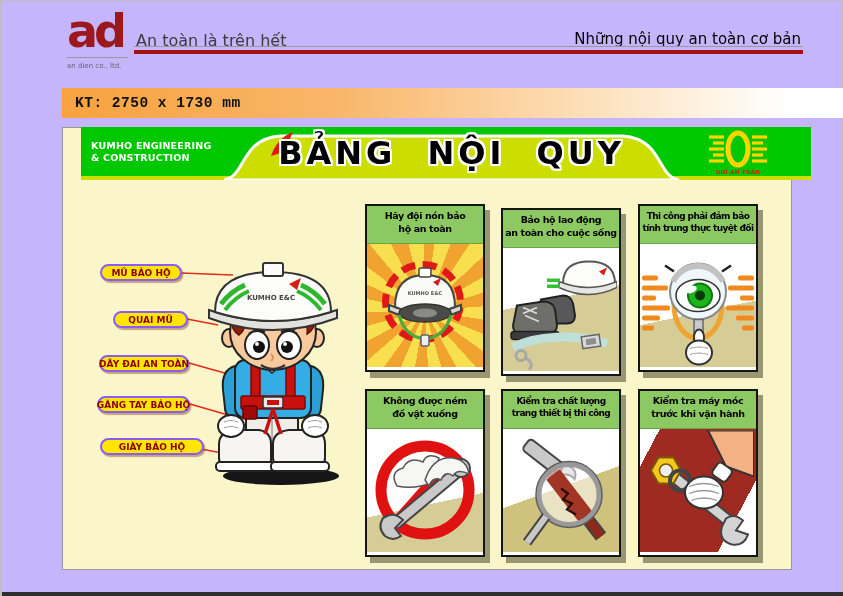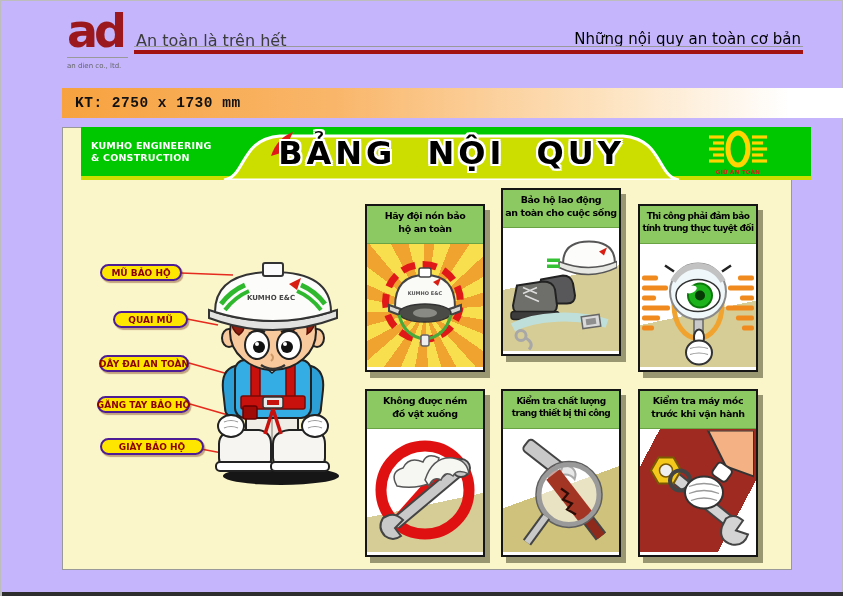--- a/index.html
+++ b/index.html
@@ -25,40 +25,40 @@
   .poster-header { position:absolute; left:-1px; top:-1px; width:730px; height:53px; background:#00c800;margin-left:19px; }
   .lime-strip { position:absolute; left:0; bottom:0; width:100%; height:4px; background:#ccde00; }
   .banner-svg { position:absolute; left:0; top:0; }
   .company { position:absolute; left:10px; top:13px; color:#fff; font-weight:bold; font-size:9.5px; line-height:12px; letter-spacing:0.2px; }
   .board-title { position:absolute; left:143px; width:455px; top:7px; text-align:center; font-size:32px; font-weight:bold; color:#000; letter-spacing:4px; word-spacing:16px; white-space:nowrap;
       text-shadow:-2px -2px 0 #fff,2px -2px 0 #fff,-2px 2px 0 #fff,2px 2px 0 #fff,-2px 0 0 #fff,2px 0 0 #fff,0 -2px 0 #fff,0 2px 0 #fff; }
   .emblem { position:absolute; left:626px; top:2px; width:62px; height:50px; text-align:center; }
   .emblem-caption { position:absolute; left:0; top:40px; width:62px; font-size:5.5px; font-weight:bold; color:#e01818; letter-spacing:0.3px; white-space:nowrap; }
 
   
-  .pill { position:absolute; height:17px; background:#ffe600; border:2px solid #4c1d95; border-radius:9px;
+  .pill { position:absolute; height:17px; background:#ffe600; border:2px solid #8b5cf6; border-radius:9px;
       color:#8b0000; font-weight:bold; font-size:9px; display:flex; align-items:center; justify-content:center;
       white-space:nowrap; box-shadow:1.5px 2px 1px rgba(110,40,20,.4); }
   #pill-0 { left:37px;  top:136px; width:82px; }
   #pill-1 { left:50px;  top:183px; width:75px; }
   #pill-2 { left:36px;  top:227px; width:90px; }
   #pill-3 { left:34px;  top:268px; width:93px; }
   #pill-4 { left:37px;  top:310px; width:104px; }
 
   .connectors { position:absolute; inset:0; pointer-events:none; }
   .worker-svg { position:absolute; left:128px; top:110px; }
 
   
   .panel { position:absolute; width:120px; height:168px; border:2px solid #151515; background:#fff; box-shadow:5px 6px 0 rgba(55,55,25,.5); }
   .panel-header { position:absolute; left:0; top:0; width:100%; height:38px; background:#8dc963; border-bottom:1px solid #6aa344;
       text-align:center; font-weight:bold; font-size:9.5px; letter-spacing:-0.4px; line-height:1.35; color:#000; padding-top:4px; overflow:hidden; }
   .panel-header.tight { font-size:9px; letter-spacing:-0.6px; }
   .panel-header span { display:block; white-space:nowrap; }
   .panel-body { position:absolute; left:0; top:38px; width:116px; height:123px; overflow:hidden; }
-  #panel-0 { left:302px; top:76px; }  #panel-1 { left:438px; top:60px; }  #panel-2 { left:575px; top:76px; }
+  #panel-0 { left:302px; top:76px; }  #panel-1 { left:438px; top:80px; }  #panel-2 { left:575px; top:76px; }
   #panel-3 { left:302px; top:261px; } #panel-4 { left:438px; top:261px; } #panel-5 { left:575px; top:261px; }
 
   .body-0 { background:repeating-conic-gradient(from 8deg at 50% 54%, #f7df4d 0 13deg, #f0a42f 13deg 26deg); }
   .body-1 { background:linear-gradient(168deg, #fff 42%, #d6cc96 42%); }
   .body-2 { background:linear-gradient(168deg, #fff 55%, #d6cc96 55%); }
   .body-3 { background:linear-gradient(168deg, #fff 60%, #d6cc96 60%); }
   .body-4 { background:linear-gradient(160deg, #fff 48%, #cfc27c 48%); }
   .body-5 { background:linear-gradient(118deg, #fff 11%, #9e2a22 11%, #9e2a22 79%, #fff 79%); }
   .ring-dashed { position:absolute; left:15px; top:17px; width:82px; height:82px; border:7px dashed #e01818; border-radius:50%; }
   .center-art { position:absolute; left:50%; top:50%; transform:translate(-50%,-50%); }

